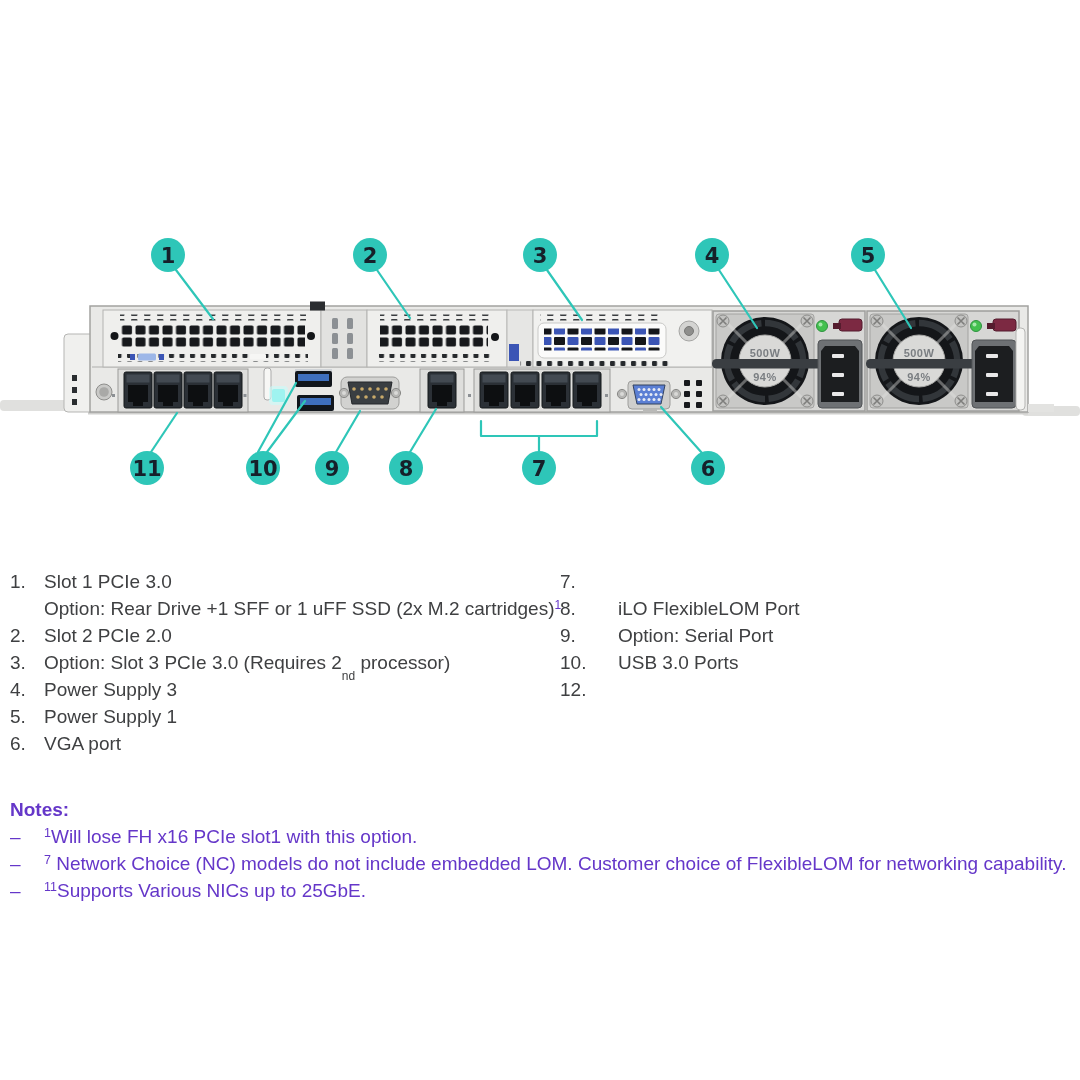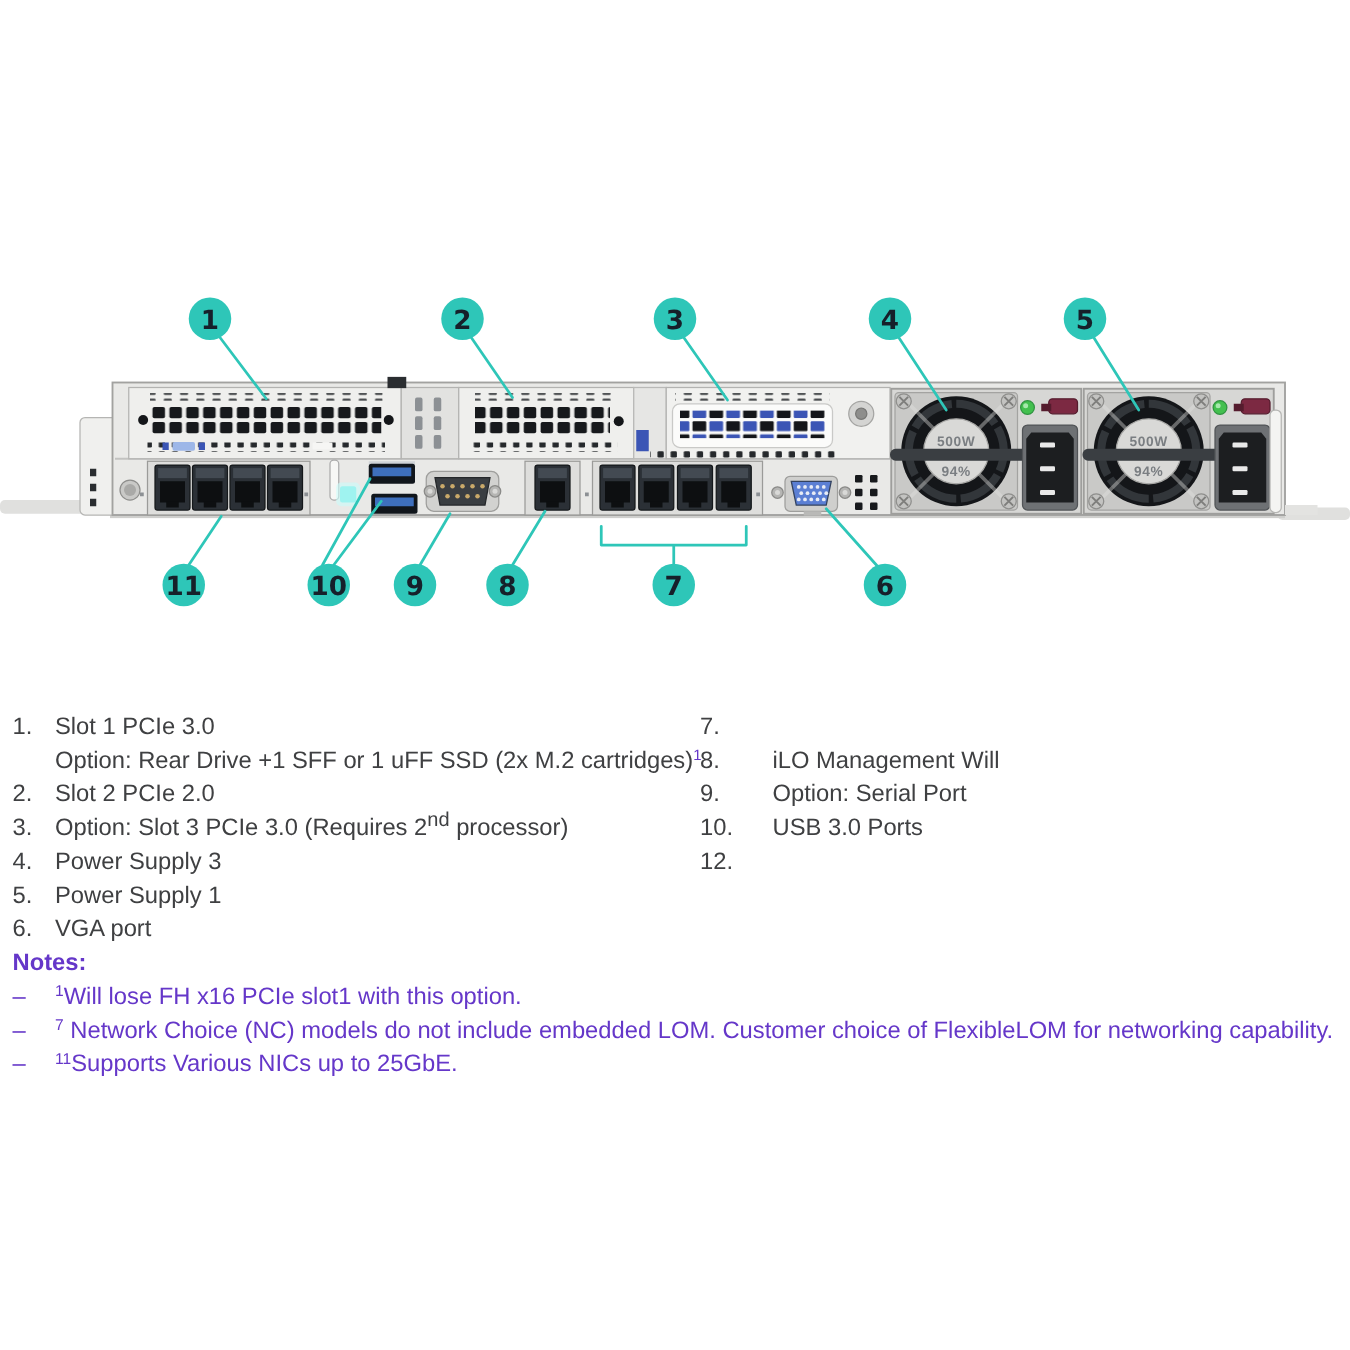--- a/index.html
+++ b/index.html
@@ -8,24 +8,24 @@
   .figure-svg{position:absolute;left:0;top:0;}
   .legend-col{position:absolute;top:568px;font-size:19px;line-height:27px;color:#3f4042;}
   .legend-col.left{left:10px;width:548px;}
   .legend-col.right{left:560px;width:516px;}
   .lg-item{display:flex;align-items:flex-start;}
   .lg-num{flex:0 0 34px;}
   .legend-col.right .lg-num{flex:0 0 58px;}
   .lg-txt{flex:1;}
   .lg-line{white-space:nowrap;}
   sup.ref{color:var(--purple,#6537c9);font-size:12px;line-height:0;position:relative;top:1px;}
-  sup.ord{font-size:16px;line-height:0;position:relative;top:0;}
+  sup.ord{font-size:12px;line-height:0;position:relative;top:18px;}
   .notes{position:absolute;left:10px;top:757px;width:1066px;font-size:19px;line-height:27px;
          color:var(--purple,#6537c9);}
-  .note-title{font-weight:bold;white-space:nowrap;}
+  .note-title{font-weight:bold;white-space:nowrap;margin-top:39px;}
   .note-item{display:flex;}
   .note-dash{flex:0 0 34px;}
   .note-body{white-space:nowrap;}
   .note-body sup{font-size:12.5px;line-height:0;position:relative;top:1px;}
   svg text.callout-num{font-family:"DejaVu Sans","Liberation Sans",sans-serif;font-weight:bold;
          font-size:21px;fill:#16202a;}
   svg text.psu-label{font-family:"Liberation Sans",sans-serif;font-weight:bold;font-size:11px;
          fill:#7a7e82;letter-spacing:.5px;}
 </style>
 </head>
@@ -384,21 +384,21 @@
         </span>
       </div>
     </div>
 <div class="legend-col right" id="legend-right">
       <div class="lg-item">
         <span class="lg-num">7.</span>
       </div>
       <div class="lg-item">
         <span class="lg-num">8.</span>
         <span class="lg-txt">
-          <div class="lg-line">iLO Management Will</div>
+          <div class="lg-line">iLO FlexibleLOM Port</div>
         </span>
       </div>
       <div class="lg-item">
         <span class="lg-num">9.</span>
         <span class="lg-txt">
           <div class="lg-line">Option: Serial Port</div>
         </span>
       </div>
       <div class="lg-item">
         <span class="lg-num">10.</span>

